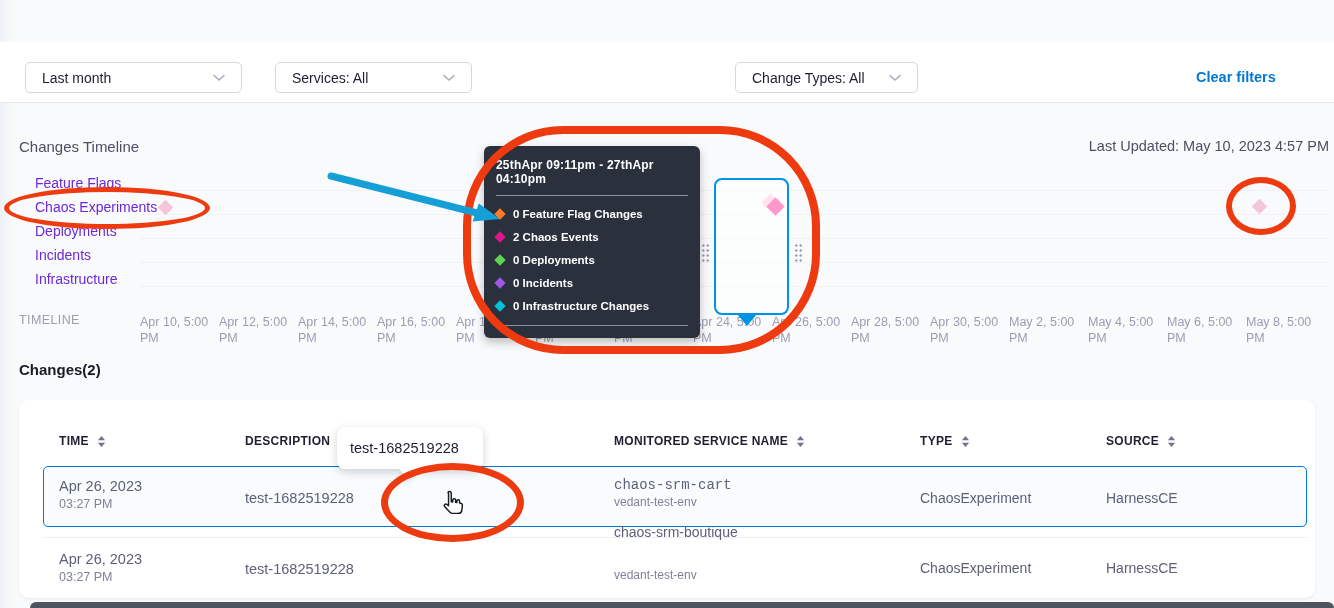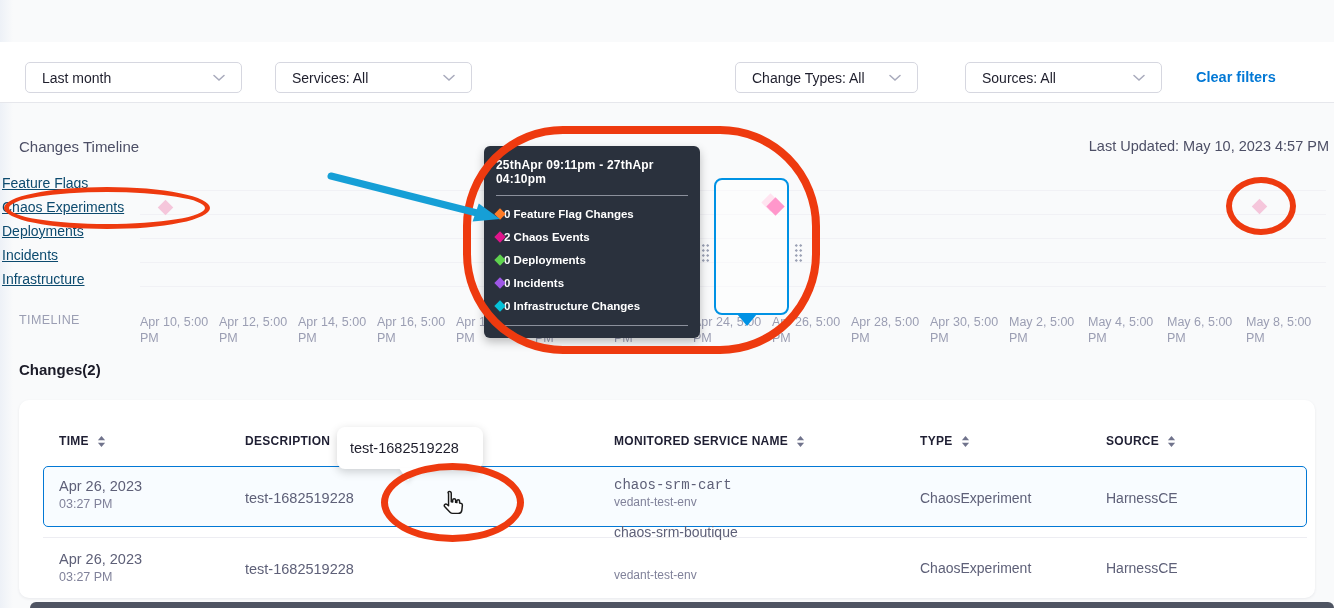--- a/index.html
+++ b/index.html
@@ -14,21 +14,21 @@
   .page-title { left:33px; top:7px; font-size:20px; font-weight:bold; color:#1b1b28; letter-spacing:.2px; }
 
   .filterbar { left:0; top:42px; right:0; height:61px; background:#fff; border-bottom:1px solid #e6e7ec; }
   .select { top:62px; height:31px; background:#fff; border:1px solid #d6d7e0; border-radius:5px;
             display:flex; align-items:center; justify-content:space-between; padding:0 16px;
             font-size:14px; color:#1e1e2c; cursor:pointer; }
   .clear-filters { left:1196px; top:69px; color:#0278d5; font-weight:bold; font-size:14.5px; cursor:pointer; }
 
   .tl-title { left:19px; top:138px; font-size:15px; color:#4d4f66; }
   .last-updated { right:5px; top:138px; font-size:14.5px; color:#4d4f66; }
-  .tl-cat { left:2px; font-size:14px; color:#0c4a6e;text-decoration:underline; }
+  .tl-cat { left:35px; font-size:14px; color:#6d28d9; }
   .tl-line { left:140px; right:8px; height:1px; background:#f1f1f5; }
   .tl-axis-label { left:19px; top:313px; font-size:12.5px; color:#9b9eb3; letter-spacing:.4px; }
   .tick { top:314px; width:76px; font-size:12.5px; color:#9b9eb3; line-height:16px; }
   .tick span { display:block; }
   .reset { left:648px; top:320px; font-weight:bold; color:#0278d5; font-size:14.5px; cursor:pointer; z-index:4; }
 
   .diamond { transform:rotate(45deg); }
   .ev-dim { width:11px; height:11px; background:#f5c6db; }
   .ev-halo { width:13px; height:13px; background:#ffc9e1; }
   .ev-bright { width:13px; height:13px; background:#ff2f97; }
@@ -38,21 +38,21 @@
   .handle { width:9px; height:21px; z-index:4; cursor:ew-resize;
             background-image:radial-gradient(#9aa0b4 1.1px, transparent 1.3px); background-size:4.5px 5px; }
   .brush-tri { left:737px; top:314px; width:0; height:0; border-left:10px solid transparent;
                border-right:10px solid transparent; border-top:12px solid #0092e4; z-index:4; }
 
   .dtip { left:484px; top:146px; width:216px; background:#2a313d; border-radius:6px;
           padding:10px 12px 4px 12px; z-index:5; box-shadow:0 4px 10px rgba(0,0,0,.25); }
   .dtip-title { font-size:12px; font-weight:bold; color:#fff; letter-spacing:.2px; padding:2px 0 9px; }
   .dtip-sep { height:1px; background:#8b909c; }
   .dtip-body { padding:12px 0 2px; }
-  .dtip-row { display:flex; align-items:center; margin-bottom:11px; font-size:11.5px; font-weight:bold; color:#fff; }
+  .dtip-row { display:flex; align-items:center; gap:9px; margin-bottom:11px; font-size:11.5px; font-weight:bold; color:#fff; }
   .dtip-d { width:8px; height:8px; transform:rotate(45deg); flex:none; }
   .dtip-bottom { margin-bottom:8px; }
 
   .changes-title { left:19px; top:361px; font-size:15px; font-weight:bold; color:#1b1b28; }
   .card { left:19px; top:400px; width:1296px; height:198px; background:#fff; border-radius:10px;
           box-shadow:0 1px 3px rgba(40,41,61,.08); }
   .th { top:434px; font-size:12px; font-weight:bold; color:#1f1f33; letter-spacing:.3px;
         display:flex; gap:8px; align-items:center; cursor:pointer; }
   .row-sel { left:43px; top:466px; width:1264px; height:61px; border:1.5px solid #0278d5;
              border-radius:5px; background:#f8fcff; cursor:pointer; }
@@ -99,26 +99,20 @@
     <svg width="12" height="8" viewBox="0 0 12 8">
         <path d="M1 1.5l5 4.5 5-4.5" stroke="#a8aabc" stroke-width="1.5" fill="none" stroke-linecap="round"></path>
       </svg>
   </div>
   <div class="abs select" style="left:735px;width:183px;">
     <span>Change Types: All</span>
     <svg width="12" height="8" viewBox="0 0 12 8">
         <path d="M1 1.5l5 4.5 5-4.5" stroke="#a8aabc" stroke-width="1.5" fill="none" stroke-linecap="round"></path>
       </svg>
   </div>
-  <div class="abs select" style="left:965px;width:197px;">
-    <span>Sources: All</span>
-    <svg width="12" height="8" viewBox="0 0 12 8">
-        <path d="M1 1.5l5 4.5 5-4.5" stroke="#a8aabc" stroke-width="1.5" fill="none" stroke-linecap="round"></path>
-      </svg>
-  </div>
   <div class="abs clear-filters">Clear filters</div>
 
   <div class="abs tl-title">Changes Timeline</div>
   <div class="abs last-updated">Last Updated: May 10, 2023 4:57 PM</div>
 
   <div class="abs tl-line" style="top:190px;"></div>
   <div class="abs tl-line" style="top:214px;"></div>
   <div class="abs tl-line" style="top:238px;"></div>
   <div class="abs tl-line" style="top:262px;"></div>
   <div class="abs tl-line" style="top:286px;"></div>

